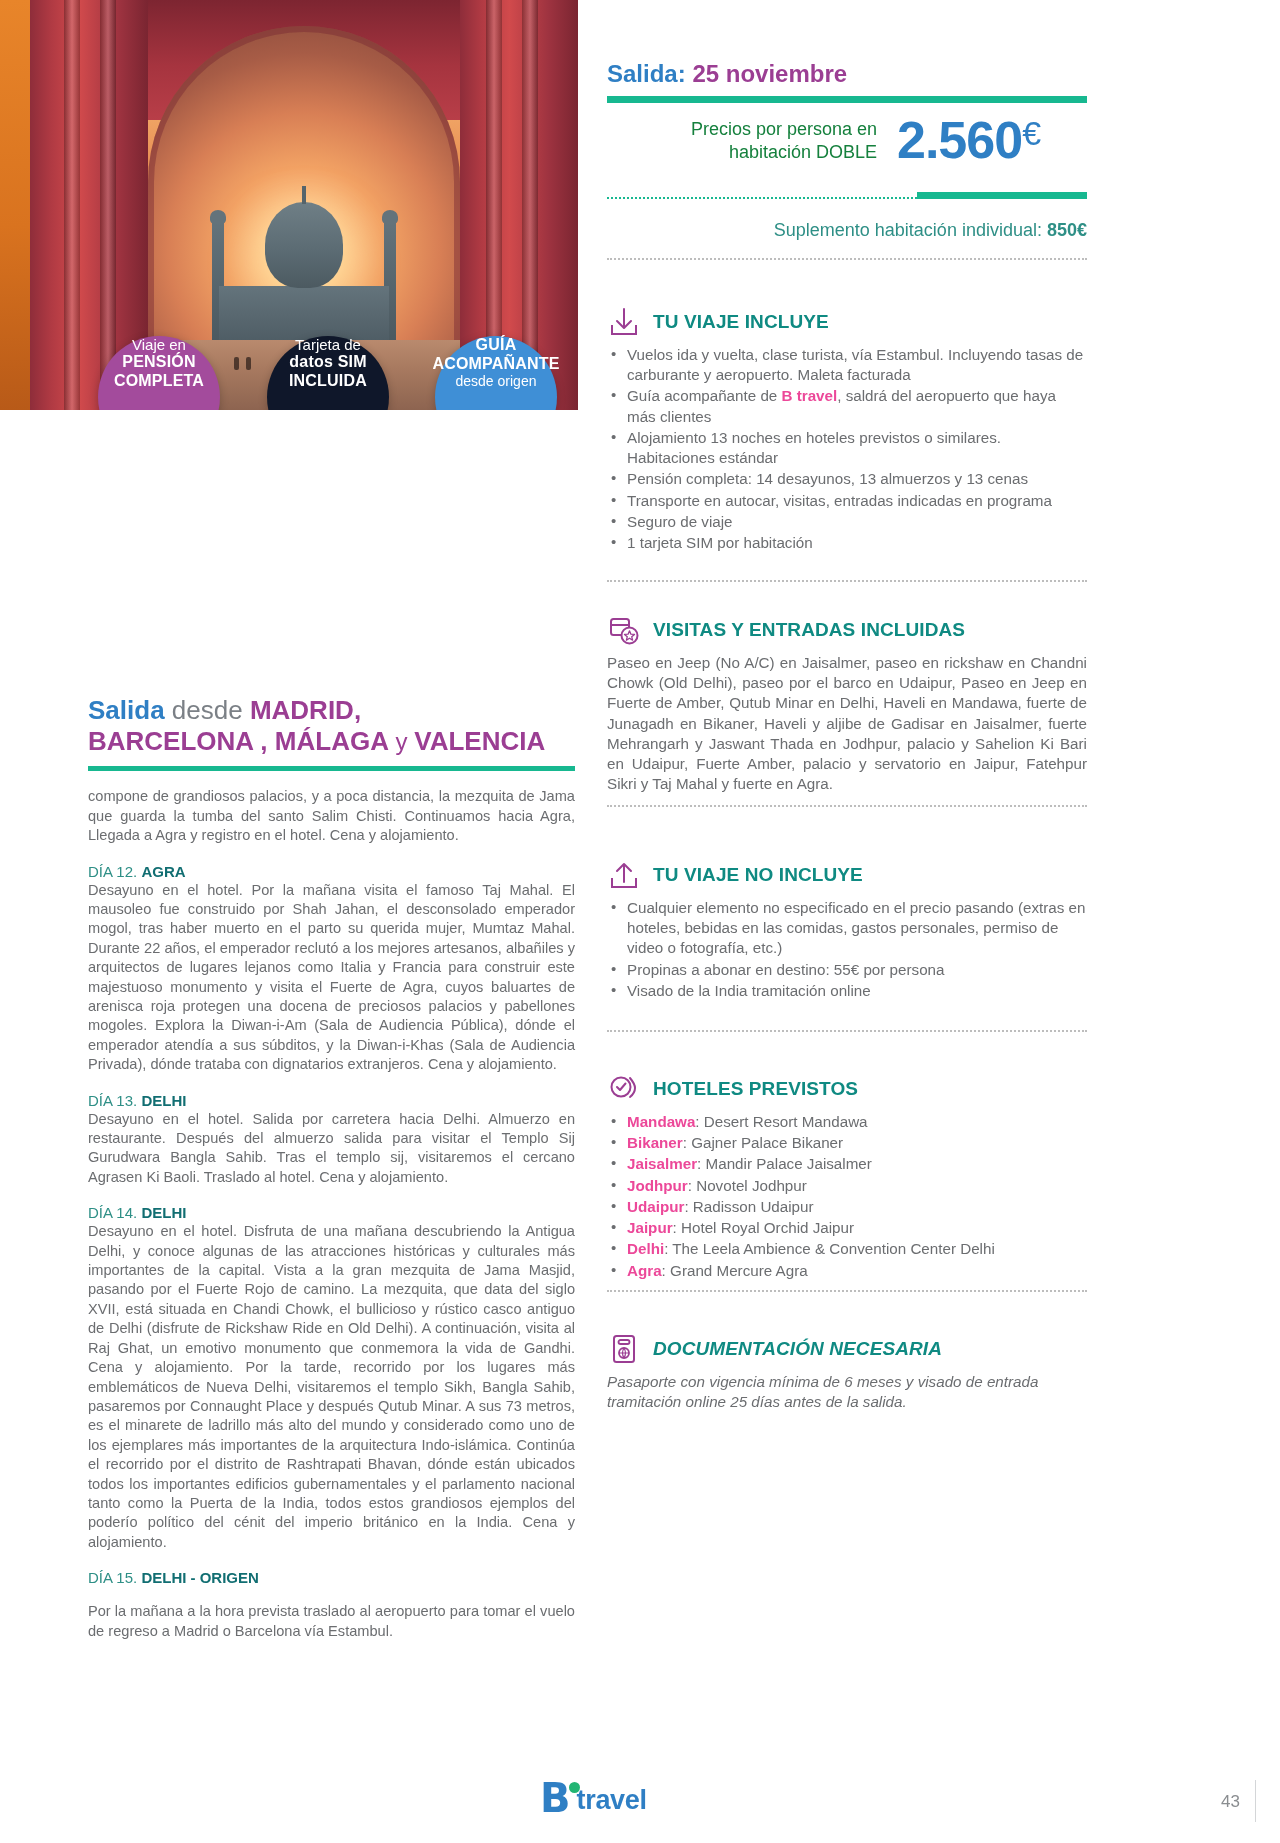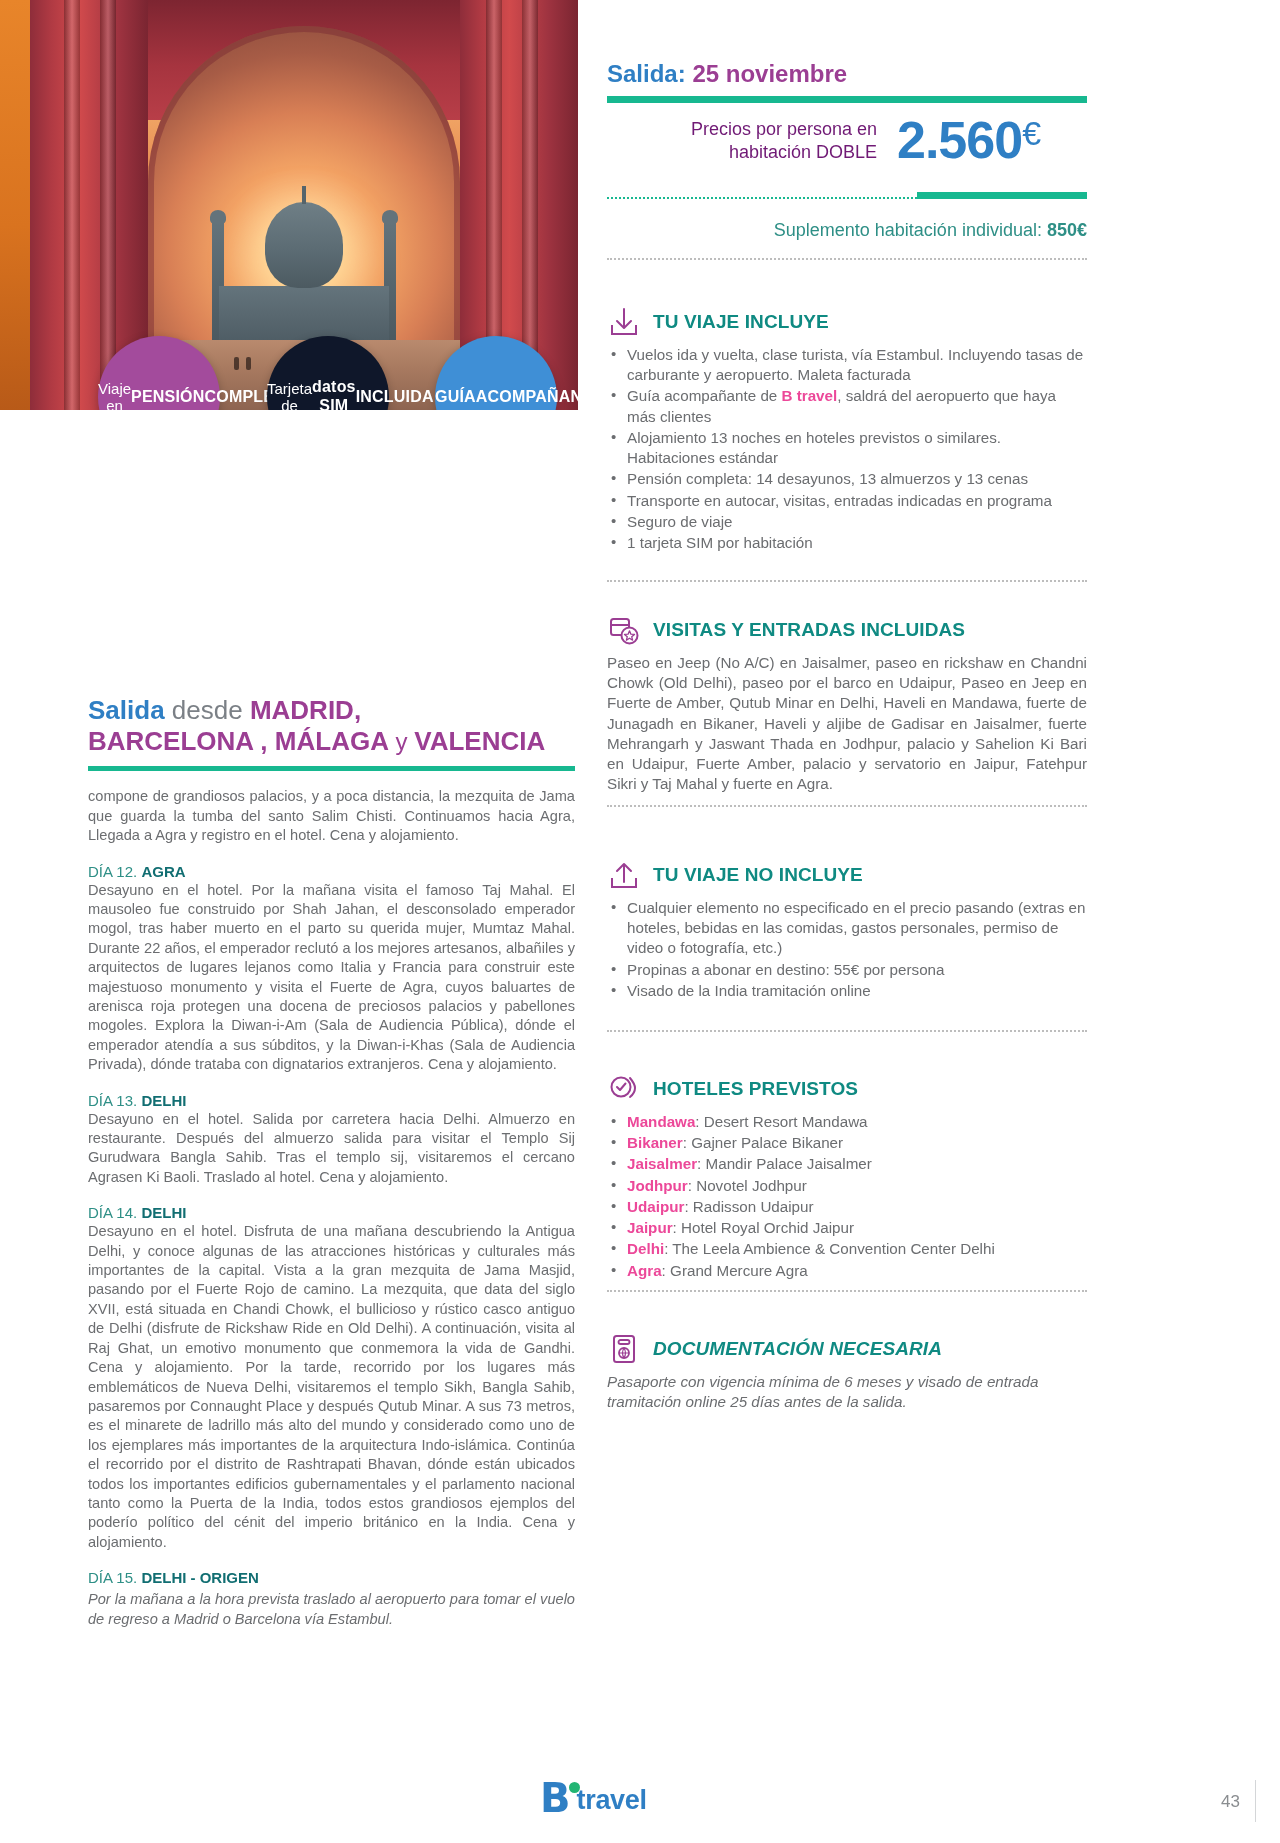--- a/index.html
+++ b/index.html
@@ -89,21 +89,21 @@
   .ground{
     position:absolute;left:0;bottom:0;width:100%;height:70px;
     background:linear-gradient(180deg,#b98a6e 0%,#a87a60 40%,#8d6450 100%);
   }
   .fig{position:absolute;bottom:40px;width:5px;height:13px;border-radius:2px;background:rgba(45,30,25,.72);}
 
   
   .badges{position:absolute;left:0;top:336px;width:578px;height:120px;}
   .badge{
     position:absolute;width:122px;height:122px;border-radius:50%;
-    color:#fff;display:flex;flex-direction:row;align-items:center;justify-content:space-between;
+    color:#fff;display:flex;flex-direction:column;align-items:center;justify-content:flex-start;
     text-align:center;line-height:1.16;font-size:15px;
     box-shadow:0 2px 8px rgba(0,0,0,.22);
   }
   .badge b{font-weight:bold;font-size:16px;letter-spacing:.2px;}
   .badge.purple{left:98px;top:0;background:#a34b9c;}
   .badge.green{left:267px;top:0;background:#0f172a;}
   .badge.blue{left:435px;top:0;background:#3f8fd6;font-size:14px;}
 
   
   .left-col{position:absolute;left:88px;top:695px;width:487px;}
@@ -123,21 +123,21 @@
   .day-head b{color:#116e72;font-weight:bold;}
 
   .salida-date{
     position:absolute;left:607px;top:60px;font-size:24px;font-weight:bold;color:#2f7fc4;
   }
   .salida-date .pink{color:#9b3e93;}
   .bar-green-1{position:absolute;left:607px;top:96px;width:480px;height:7px;background:#17b890;}
 
   .price-label{
     position:absolute;left:607px;top:118px;width:270px;text-align:right;
-    font-size:18px;line-height:1.3;color:#701a75;
+    font-size:18px;line-height:1.3;color:#15803d;
   }
   .price-big{
     position:absolute;left:897px;top:110px;font-size:52px;font-weight:bold;color:#2f7fc4;
     letter-spacing:-1px;
   }
   .price-big .eur{font-size:34px;font-weight:normal;vertical-align:top;line-height:1.4;}
   .dots-1{position:absolute;left:607px;top:197px;width:310px;border-top:2px dotted #17b890;}
   .bar-green-2{position:absolute;left:917px;top:192px;width:170px;height:7px;background:#17b890;}
 
   .suplemento{
@@ -374,21 +374,21 @@
       <p class="body-text" style="margin-top:0;">Desayuno en el hotel. Salida por carretera hacia Delhi. Almuerzo en restaurante. Después del almuerzo salida para visitar el Templo Sij Gurudwara Bangla Sahib. Tras el templo sij, visitaremos el cercano Agrasen Ki Baoli. Traslado al hotel. Cena y alojamiento.</p>
     </div>
 
     <div>
       <div class="day-head"><span>DÍA 14. </span><b>DELHI</b></div>
       <p class="body-text" style="margin-top:0;">Desayuno en el hotel. Disfruta de una mañana descubriendo la Antigua Delhi, y conoce algunas de las atracciones históricas y culturales más importantes de la capital. Vista a la gran mezquita de Jama Masjid, pasando por el Fuerte Rojo de camino. La mezquita, que data del siglo XVII, está situada en Chandi Chowk, el bullicioso y rústico casco antiguo de Delhi (disfrute de Rickshaw Ride en Old Delhi). A continuación, visita al Raj Ghat, un emotivo monumento que conmemora la vida de Gandhi. Cena y alojamiento. Por la tarde, recorrido por los lugares más emblemáticos de Nueva Delhi, visitaremos el templo Sikh, Bangla Sahib, pasaremos por Connaught Place y después Qutub Minar. A sus 73 metros, es el minarete de ladrillo más alto del mundo y considerado como uno de los ejemplares más importantes de la arquitectura Indo-islámica. Continúa el recorrido por el distrito de Rashtrapati Bhavan, dónde están ubicados todos los importantes edificios gubernamentales y el parlamento nacional tanto como la Puerta de la India, todos estos grandiosos ejemplos del poderío político del cénit del imperio británico en la India. Cena y alojamiento.</p>
     </div>
 
     <div>
       <div class="day-head"><span>DÍA 15. </span><b>DELHI - ORIGEN</b></div>
-      <p class="body-text" style="margin-top:4px;font-style:italic;">Por la mañana a la hora prevista traslado al aeropuerto para tomar el vuelo de regreso a Madrid o Barcelona vía Estambul.</p>
+      <p class="body-text" style="margin-top:16px;">Por la mañana a la hora prevista traslado al aeropuerto para tomar el vuelo de regreso a Madrid o Barcelona vía Estambul.</p>
     </div>
   </div>
 
   <div class="footer-logo">
     <span class="logo-b"><span>B</span><span class="logo-dot"></span></span>
     <span class="logo-word">travel</span>
   </div>
   <div class="page-rule"></div>
   <div class="page-num">43</div>
 

